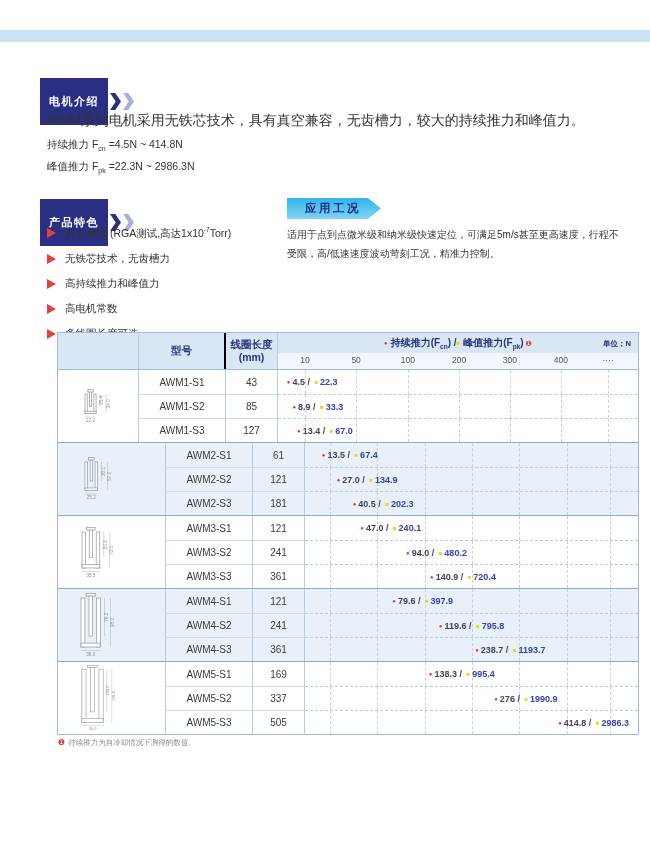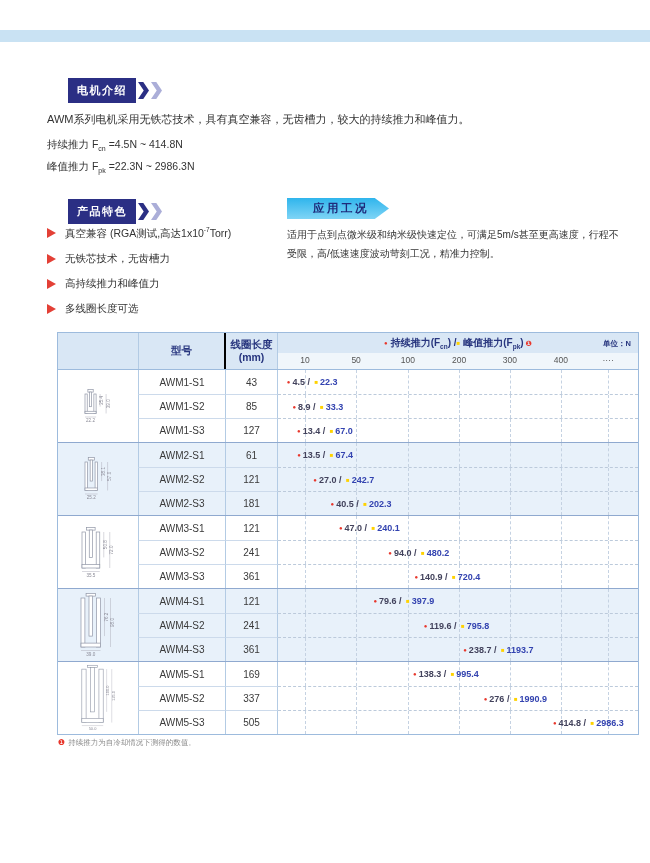--- a/index.html
+++ b/index.html
@@ -7,32 +7,32 @@
         font-family:"Liberation Sans","DejaVu Sans",sans-serif;color:#333;}
 
   
   .top-bar{position:absolute;left:0;top:30px;width:650px;height:12px;background:#c9e2f3;}
   .page-title{position:absolute;top:11px;right:20px;background:#fff;padding:0 10px;
               font-size:27px;color:#1e1e1e;letter-spacing:1px;}
 
   
   .badge-row{position:absolute;display:flex;align-items:center;}
   .badge-navy{background:#2b2f84;color:#fff;font-size:11px;font-weight:bold;
-              letter-spacing:1.5px;padding:6px 9px;line-height:13px;margin-left:28px;}
+              letter-spacing:1.5px;padding:17px 9px;line-height:13px;}
   .chev{width:11px;height:17px;margin-left:2px;
         clip-path:polygon(0 0,48% 0,100% 50%,48% 100%,0 100%,52% 50%);}
   .chev.c1{background:#2b2f84;}
   .chev.c2{background:#abaed8;}
   .badge-cyan{background:linear-gradient(180deg,#2fb5ec,#7fd4f6);color:#1f2a7a;
               font-size:11.5px;font-weight:bold;letter-spacing:2.5px;
-              padding:4px 20px 4px 26px;line-height:13px;
+              padding:4px 20px 4px 18px;line-height:13px;
               clip-path:polygon(0 0,86% 0,100% 50%,86% 100%,0 100%);}
 
   
-  .intro-text{position:absolute;left:47px;top:112px;width:560px;font-size:11px;color:#333;}
+  .intro-text{position:absolute;left:47px;top:112px;width:560px;font-size:14px;color:#333;}
   .spec-line{position:absolute;left:47px;font-size:10.5px;color:#333;}
   .spec-line sub{font-size:7px;}
 
   
   .features{position:absolute;left:47px;top:226px;}
   .feat-row{display:flex;align-items:center;margin-bottom:11px;font-size:10.5px;color:#333;}
   .tri{width:0;height:0;border-left:9px solid #e34036;border-top:5px solid transparent;
        border-bottom:5px solid transparent;margin-right:9px;flex:0 0 auto;}
   .feat-row sup{font-size:6.5px;}
 
@@ -58,21 +58,21 @@
   .h-legend .mk.red{color:#e8372c;}
   .h-legend .mk.yel{color:#ffd200;}
   .h-legend .note-mk{color:#e8372c;font-size:7.5px;vertical-align:super;margin-left:2px;}
   .h-unit{position:absolute;right:7px;top:6px;font-size:7.5px;color:#27357e;font-weight:bold;}
   .h-ticks{position:relative;height:16px;background:#f0f6fb;}
   .h-ticks span{position:absolute;top:2px;transform:translateX(-50%);font-size:8.5px;
                 color:#555;}
 
   .group{display:grid;grid-template-columns:80px 1fr;}
   .group.striped{background:#e8f1fa;}
-  .group + .group{border-top:1px solid #8fa9cf;}
+  .group + .group{border-top:1px solid #8fa9cf;gap:27px;}
   .diag-cell{display:flex;align-items:center;justify-content:center;
              border-right:0;}
   .rows-wrap{display:block;}
   .data-row{display:grid;grid-template-columns:88px 52px 1fr;height:24px;}
   .data-row + .data-row .c-model,
   .data-row + .data-row .c-coil{border-top:1px solid #ccdaeb;}
   .data-row + .data-row .c-chart{border-top:1px dashed #bccadb;}
   .c-model,.c-coil{display:flex;align-items:center;justify-content:center;color:#3a3a3a;
                    box-sizing:border-box;}
   .c-model{border-left:1px solid #b3cbe4;border-right:1px solid #b3cbe4;}
@@ -130,20 +130,24 @@
     <div class="feat-row">
       <span class="tri"></span>
       <span>无铁芯技术，无齿槽力</span>
     </div>
     <div class="feat-row">
       <span class="tri"></span>
       <span>高持续推力和峰值力</span>
     </div>
     <div class="feat-row">
       <span class="tri"></span>
+      <span>高电机常数</span>
+    </div>
+    <div class="feat-row">
+      <span class="tri"></span>
       <span>多线圈长度可选</span>
     </div>
   </div>
 
   <div class="badge-row" style="left:287px;top:198px;">
     <span class="badge-cyan">应用工况</span>
   </div>
   <div class="apps">
     <p>适用于点到点微米级和纳米级快速定位，可满足5m/s甚至更高速度，行程不受限，高/低速速度波动苛刻工况，精准力控制。</p>
   </div>
@@ -273,21 +277,21 @@
               <div class="c-model">AWM2-S2</div>
               <div class="c-coil">121</div>
               <div class="c-chart">
                 <div class="vline" style="left: 7.5%;"></div>
                 <div class="vline" style="left: 21.7%;"></div>
                 <div class="vline" style="left: 36.1%;"></div>
                 <div class="vline" style="left: 50.3%;"></div>
                 <div class="vline" style="left: 64.4%;"></div>
                 <div class="vline" style="left: 78.6%;"></div>
                 <div class="vline" style="left: 91.7%;"></div>
-                <span class="pt-label" style="left: 13.535%;"><span class="mk red">●</span><span class="v1">27.0</span><span class="sl"> / </span><span class="mk yel">■</span><span class="v2">242.7</span></span>
+                <span class="pt-label" style="left: 13.535%;"><span class="mk red">●</span><span class="v1">27.0</span><span class="sl"> / </span><span class="mk yel">■</span><span class="v2">134.9</span></span>
               </div>
             </div>
             <div class="data-row">
               <div class="c-model">AWM2-S3</div>
               <div class="c-coil">181</div>
               <div class="c-chart">
                 <div class="vline" style="left: 7.5%;"></div>
                 <div class="vline" style="left: 21.7%;"></div>
                 <div class="vline" style="left: 36.1%;"></div>
                 <div class="vline" style="left: 50.3%;"></div>

